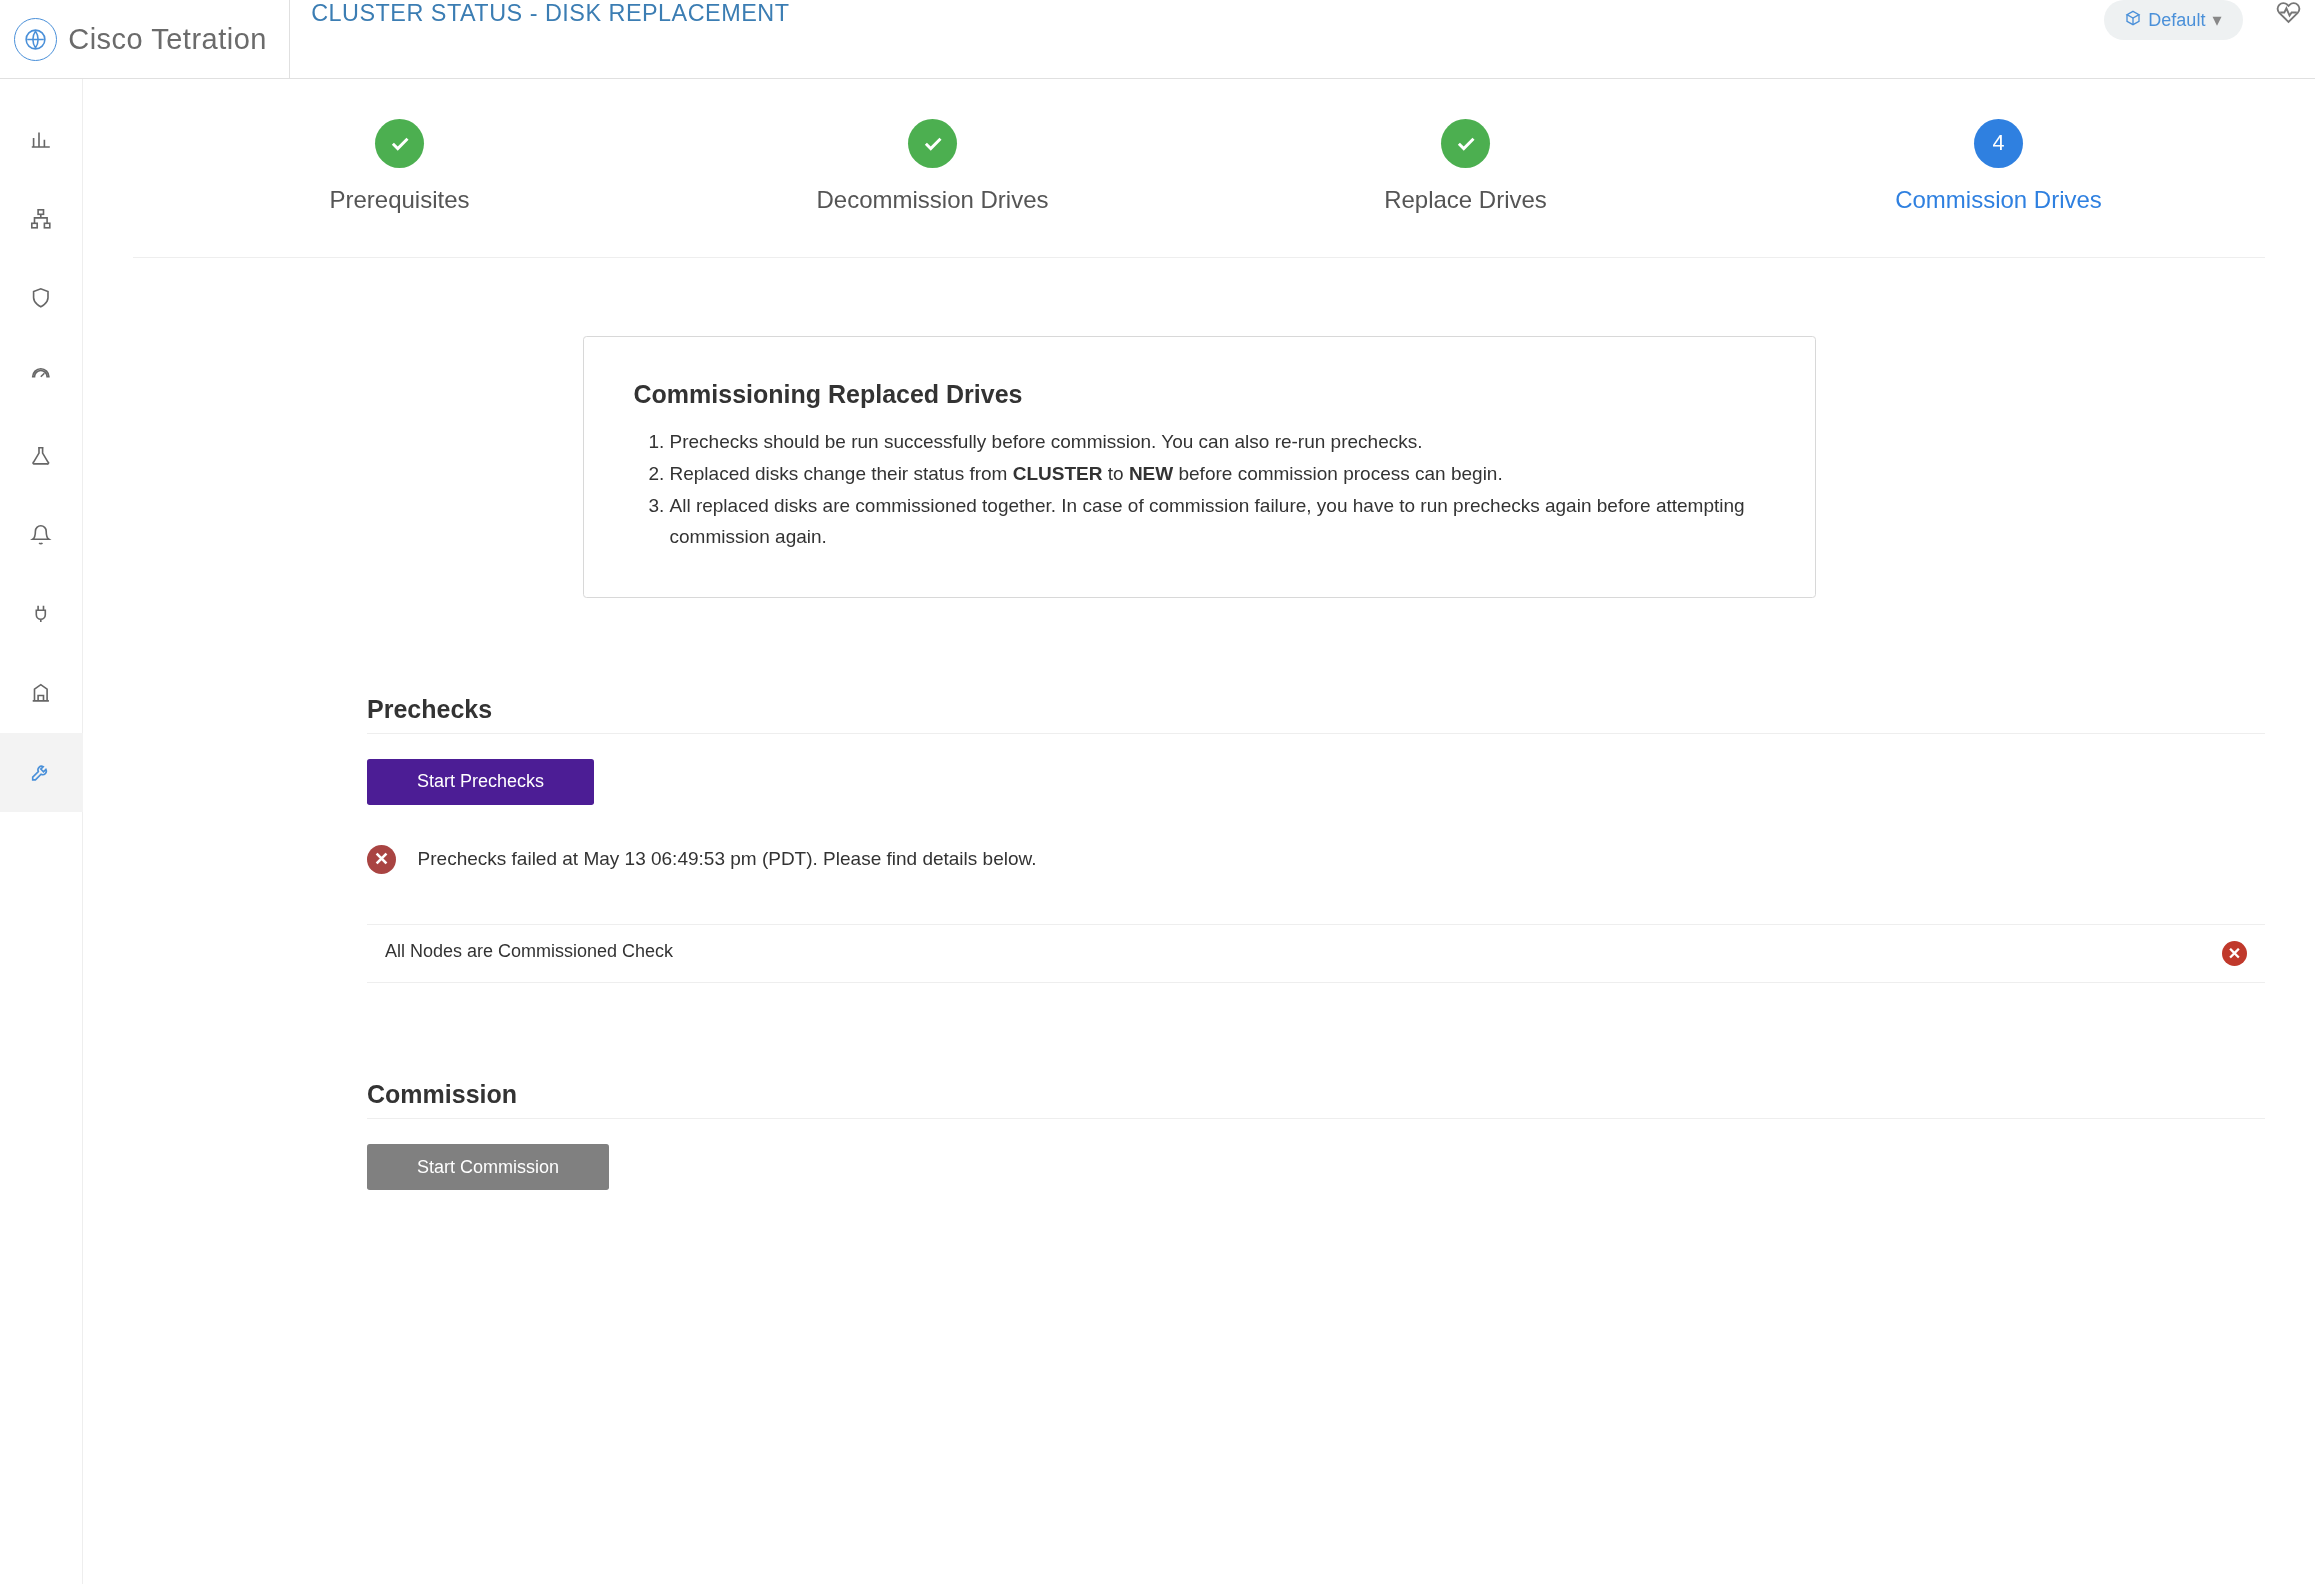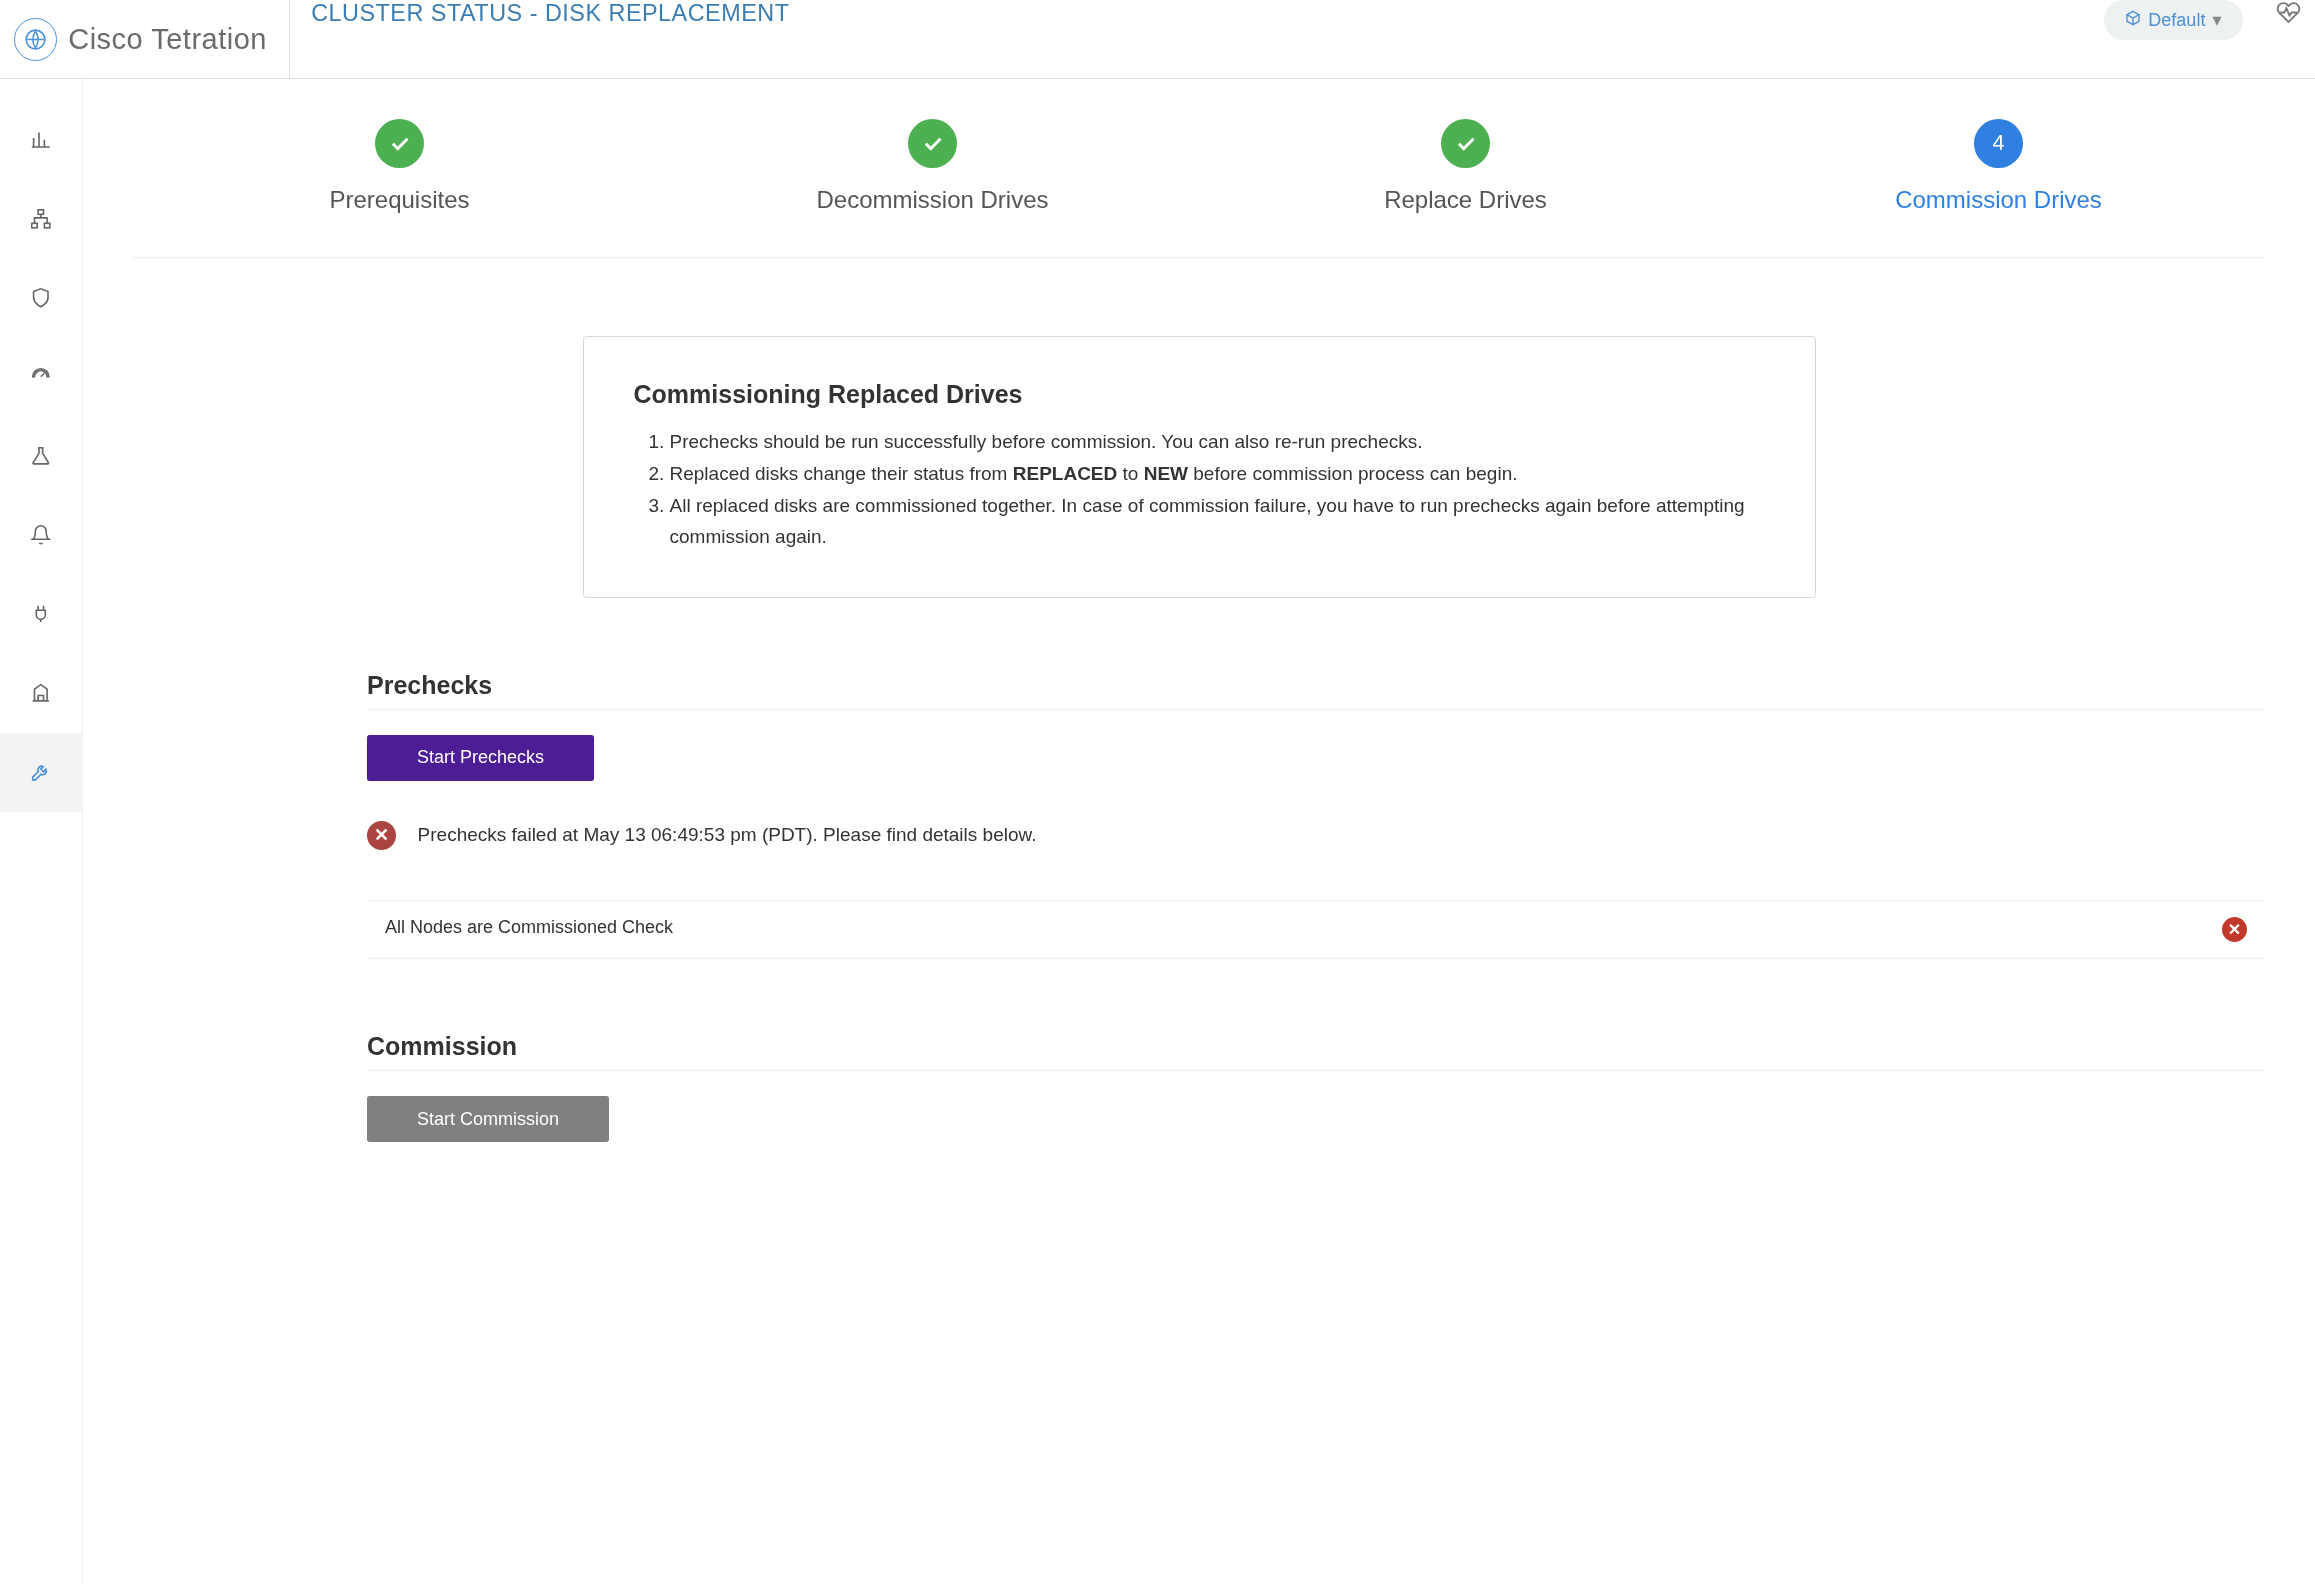--- a/index.html
+++ b/index.html
@@ -145,21 +145,21 @@
 .info-list {
   list-style: decimal;
   padding-left: 36px;
   font-size: 19px;
   line-height: 1.6;
   color: #333;
 }
 .info-list li { margin-bottom: 1.8px; }
 
 .section {
-  margin-top: 73px;
+  margin-top: 97px;
 }
 .section-heading {
   font-size: 25px;
   font-weight: 700;
   color: #333;
   border-bottom: 0.9px solid #eee;
   padding-bottom: 9px;
   margin-left: 234px;
   margin-right: 0;
 }
@@ -359,21 +359,21 @@
         <div class="step-circle current">4</div>
         <span class="step-label current">Commission Drives</span>
       </div>
     </div>
 
     <div class="info-box">
       <div class="info-heading">Commissioning Replaced Drives</div>
       <ol class="info-list">
         <li>Prechecks should be run successfully before commission. You can also re-run prechecks.</li>
         <li>
-          <span>Replaced disks change their status from </span><strong>REPLACED</strong><span> to </span><strong>NEW</strong><span> before commission process can begin.</span>
+          <span>Replaced disks change their status from </span><strong>CLUSTER</strong><span> to </span><strong>NEW</strong><span> before commission process can begin.</span>
         </li>
         <li>All replaced disks are commissioned together. In case of commission failure, you have to run prechecks again before attempting commission again.</li>
       </ol>
     </div>
 
     <div class="section">
       <div class="section-heading">Prechecks</div>
       <div class="section-body">
         <button class="btn">Start Prechecks</button>
 

